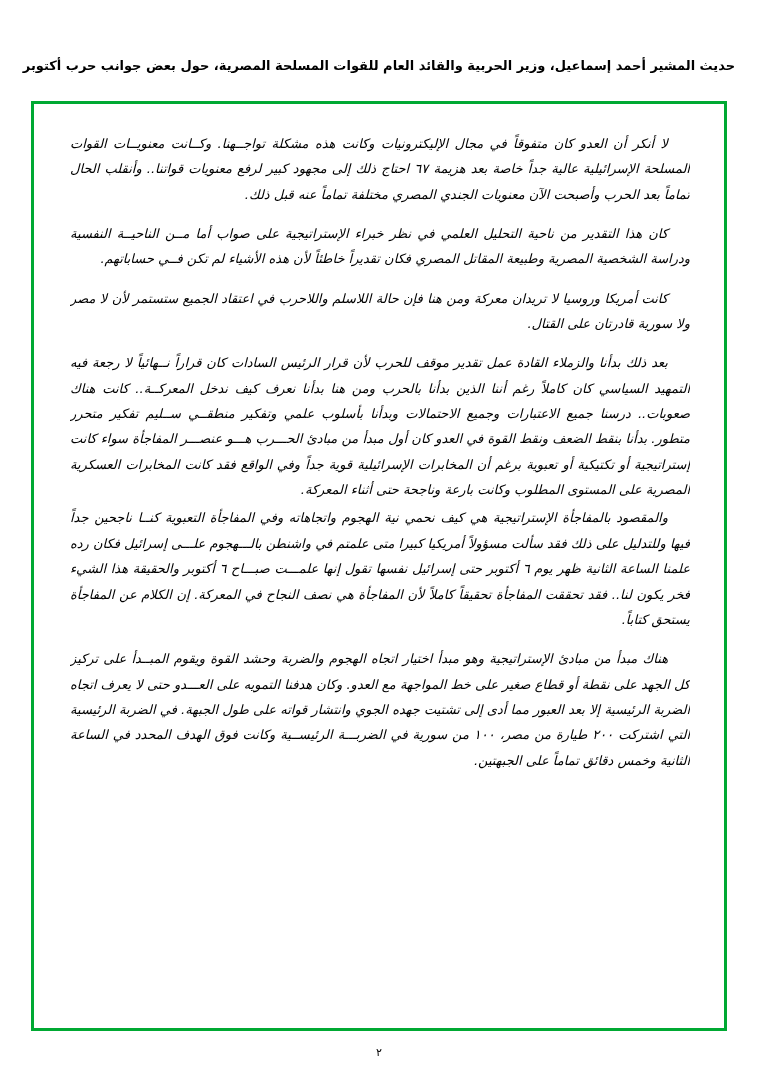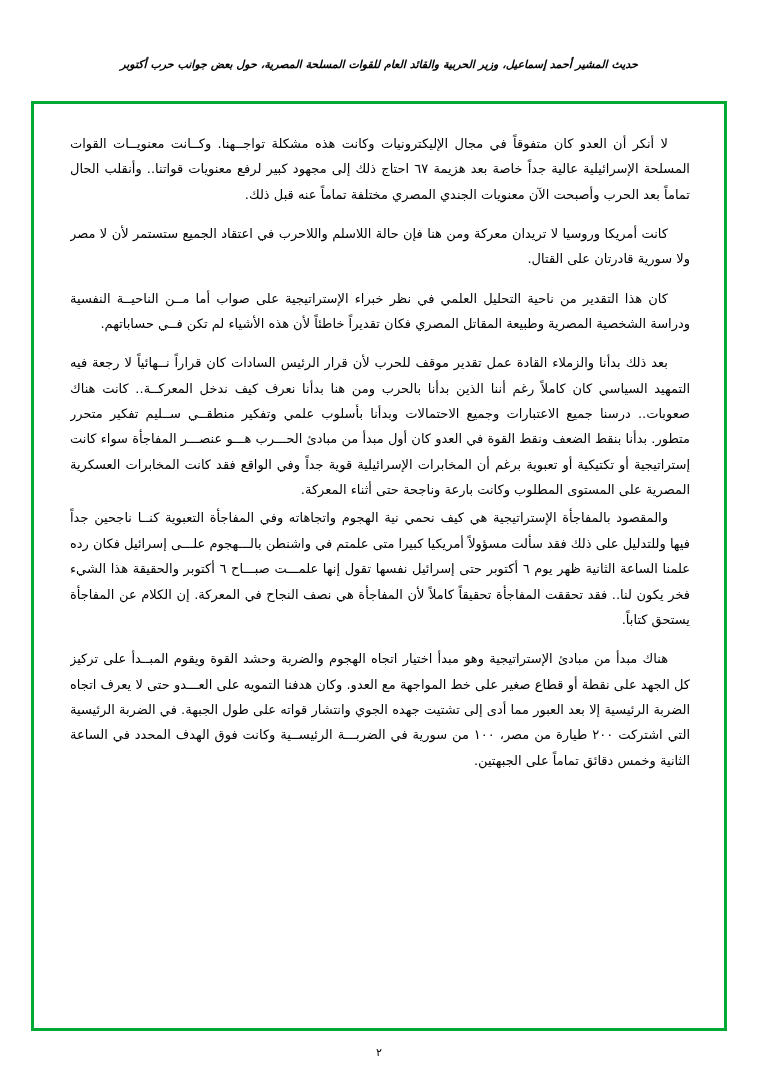--- a/index.html
+++ b/index.html
@@ -20,26 +20,25 @@
     height: 1078px;
     position: relative;
     box-sizing: border-box;
   }
   .header-line {
     position: absolute;
     top: 58px;
     left: 0;
     width: 758px;
     text-align: center;
-    font-size: 11px;
+    font-size: 13px;
     font-weight: bold;
     font-family: "DejaVu Sans", "Liberation Sans", sans-serif;
     direction: rtl;
     letter-spacing: 0;
-    font-style: italic;
   }
   .frame {
     position: absolute;
     top: 101px;
     left: 31px;
     width: 696px;
     height: 930px;
     border: 3px solid #00a933;
     box-sizing: border-box;
   }
@@ -54,20 +53,21 @@
     font-size: 13px;
     line-height: 1.95;
     box-sizing: border-box;
     overflow: hidden;
   }
   .content p {
     margin: 0 0 3px 0;
     text-indent: 22px;
     text-align: justify;
     text-justify: inter-word;
+    font-style: italic;
   }
   .content p.gap {
     margin-top: 14px;
   }
   .footer-num {
     position: absolute;
     top: 1046px;
     left: 0;
     width: 758px;
     text-align: center;
@@ -79,22 +79,22 @@
 <body>
 
 <div class="page">
 
   <div class="header-line">حديث المشير أحمد إسماعيل، وزير الحربية والقائد العام للقوات المسلحة المصرية، حول بعض جوانب حرب أكتوبر</div>
 
   <div class="frame"></div>
 
   <div class="content">
     <p>لا أنكر أن العدو كان متفوقاً في مجال الإليكترونيات وكانت هذه مشكلة تواجــهنا. وكــانت معنويــات القوات المسلحة الإسرائيلية عالية جداً خاصة بعد هزيمة ٦٧ احتاج ذلك إلى مجهود كبير لرفع معنويات قواتنا.. وأنقلب الحال تماماً بعد الحرب وأصبحت الآن معنويات الجندي المصري مختلفة تماماً عنه قبل ذلك.</p>
+    <p class="gap">كان هذا التقدير من ناحية التحليل العلمي في نظر خبراء الإستراتيجية على صواب أما مــن الناحيــة النفسية ودراسة الشخصية المصرية وطبيعة المقاتل المصري فكان تقديراً خاطئاً لأن هذه الأشياء لم تكن فــي حساباتهم.</p>
     <p class="gap">كانت أمريكا وروسيا لا تريدان معركة ومن هنا فإن حالة اللاسلم واللاحرب في اعتقاد الجميع ستستمر لأن لا مصر ولا سورية قادرتان على القتال.</p>
-    <p class="gap">كان هذا التقدير من ناحية التحليل العلمي في نظر خبراء الإستراتيجية على صواب أما مــن الناحيــة النفسية ودراسة الشخصية المصرية وطبيعة المقاتل المصري فكان تقديراً خاطئاً لأن هذه الأشياء لم تكن فــي حساباتهم.</p>
     <p class="gap">بعد ذلك بدأنا والزملاء القادة عمل تقدير موقف للحرب لأن قرار الرئيس السادات كان قراراً نــهائياً لا رجعة فيه التمهيد السياسي كان كاملاً رغم أننا الذين بدأنا بالحرب ومن هنا بدأنا نعرف كيف ندخل المعركــة.. كانت هناك صعوبات.. درسنا جميع الاعتبارات وجميع الاحتمالات وبدأنا بأسلوب علمي وتفكير منطقــي ســليم تفكير متحرر متطور. بدأنا بنقط الضعف ونقط القوة في العدو كان أول مبدأ من مبادئ الحـــرب هـــو عنصـــر المفاجأة سواء كانت إستراتيجية أو تكتيكية أو تعبوية برغم أن المخابرات الإسرائيلية قوية جداً وفي الواقع فقد كانت المخابرات العسكرية المصرية على المستوى المطلوب وكانت بارعة وناجحة حتى أثناء المعركة.</p>
     <p>والمقصود بالمفاجأة الإستراتيجية هي كيف نحمي نية الهجوم واتجاهاته وفي المفاجأة التعبوية كنــا ناجحين جداً فيها وللتدليل على ذلك فقد سألت مسؤولاً أمريكيا كبيرا متى علمتم في واشنطن بالـــهجوم علـــى إسرائيل فكان رده علمنا الساعة الثانية ظهر يوم ٦ أكتوبر حتى إسرائيل نفسها تقول إنها علمـــت صبـــاح ٦ أكتوبر والحقيقة هذا الشيء فخر يكون لنا.. فقد تحققت المفاجأة تحقيقاً كاملاً لأن المفاجأة هي نصف النجاح في المعركة. إن الكلام عن المفاجأة يستحق كتاباً.</p>
     <p class="gap">هناك مبدأ من مبادئ الإستراتيجية وهو مبدأ اختيار اتجاه الهجوم والضربة وحشد القوة ويقوم المبــدأ على تركيز كل الجهد على نقطة أو قطاع صغير على خط المواجهة مع العدو. وكان هدفنا التمويه على العـــدو حتى لا يعرف اتجاه الضربة الرئيسية إلا بعد العبور مما أدى إلى تشتيت جهده الجوي وانتشار قواته على طول الجبهة. في الضربة الرئيسية التي اشتركت ٢٠٠ طيارة من مصر، ١٠٠ من سورية في الضربـــة الرئيســية وكانت فوق الهدف المحدد في الساعة الثانية وخمس دقائق تماماً على الجبهتين.</p>
   </div>
 
   <div class="footer-num">٢</div>
 
 </div>
 
 </body></html>

